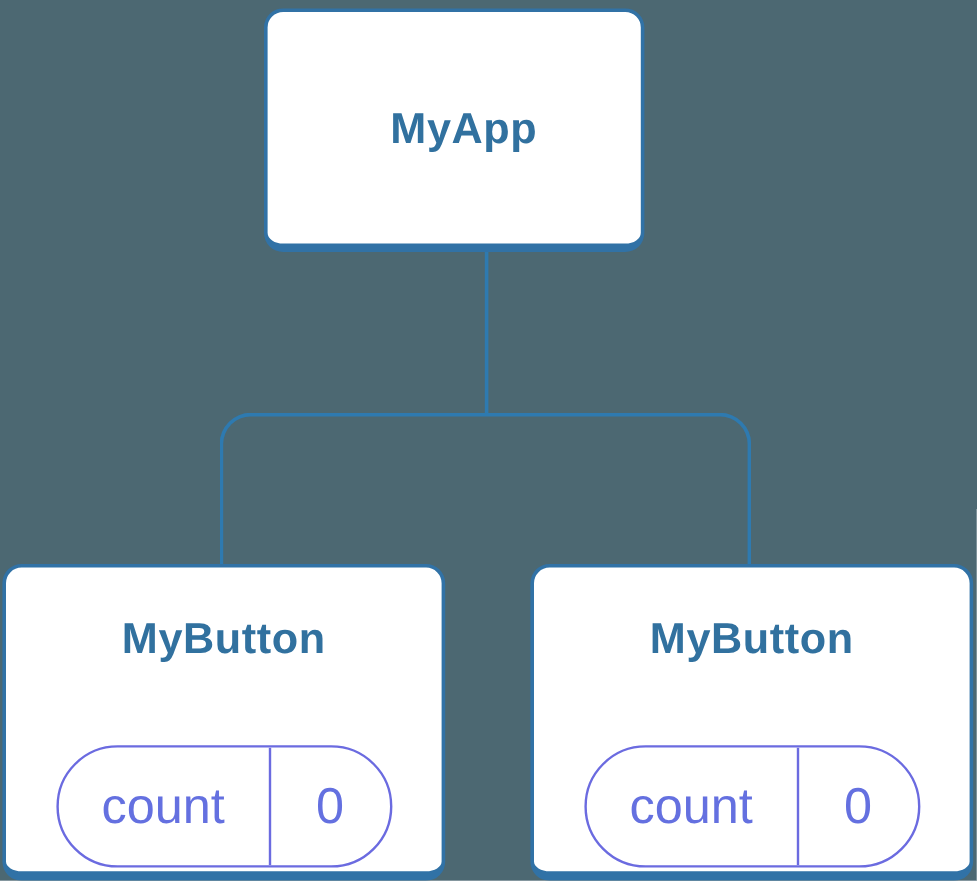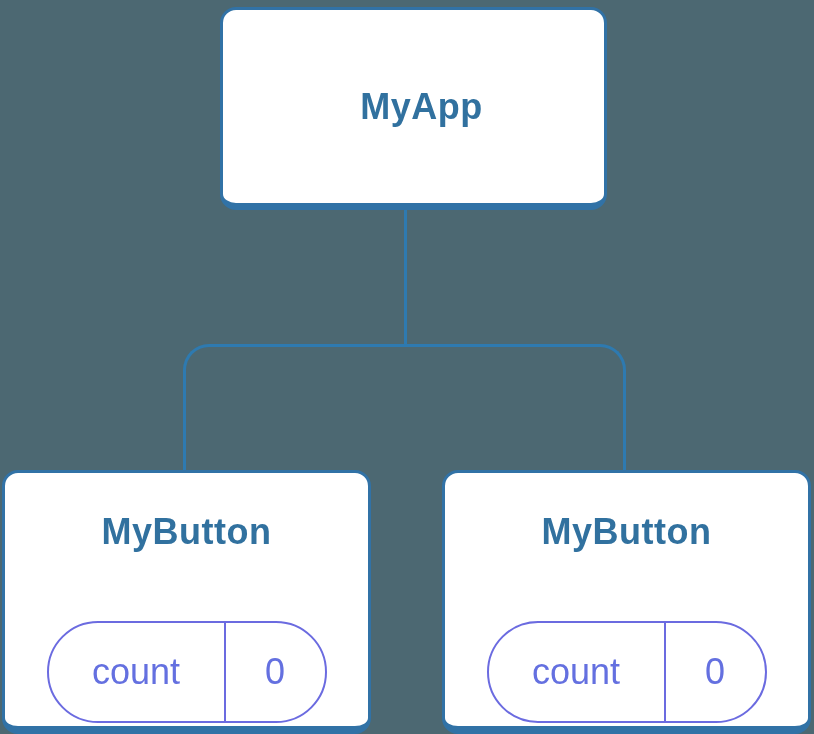--- a/index.html
+++ b/index.html
@@ -53,21 +53,21 @@
     border-bottom-width: 7px;
     border-radius: 16px;
     z-index: 2;
     display: flex;
     flex-direction: column;
     align-items: center;
   }
   .node-root {
     left: 220px;
     top: 7px;
-    width: 387px;
+    width: 317px;
     height: 203px;
     justify-content: center;
     padding-left: 16px;
   }
   .node-child {
     top: 470px;
     width: 369px;
     height: 264px;
     border-bottom-width: 8px;
     padding-top: 36px;
@@ -94,21 +94,21 @@
     border-radius: 51px;
     display: flex;
     align-items: stretch;
     overflow: hidden;
   }
   .pill-cell {
     display: flex;
     align-items: center;
     justify-content: center;
     color: var(--pill-text);
-    font-size: 36px;
+    font-size: 42px;
     font-weight: 400;
   }
   .pill-cell-key {
     width: 177px;
     border-right: 2px solid var(--pill-border);
   }
   .pill-cell-value {
     flex: 1;
   }
 </style>

